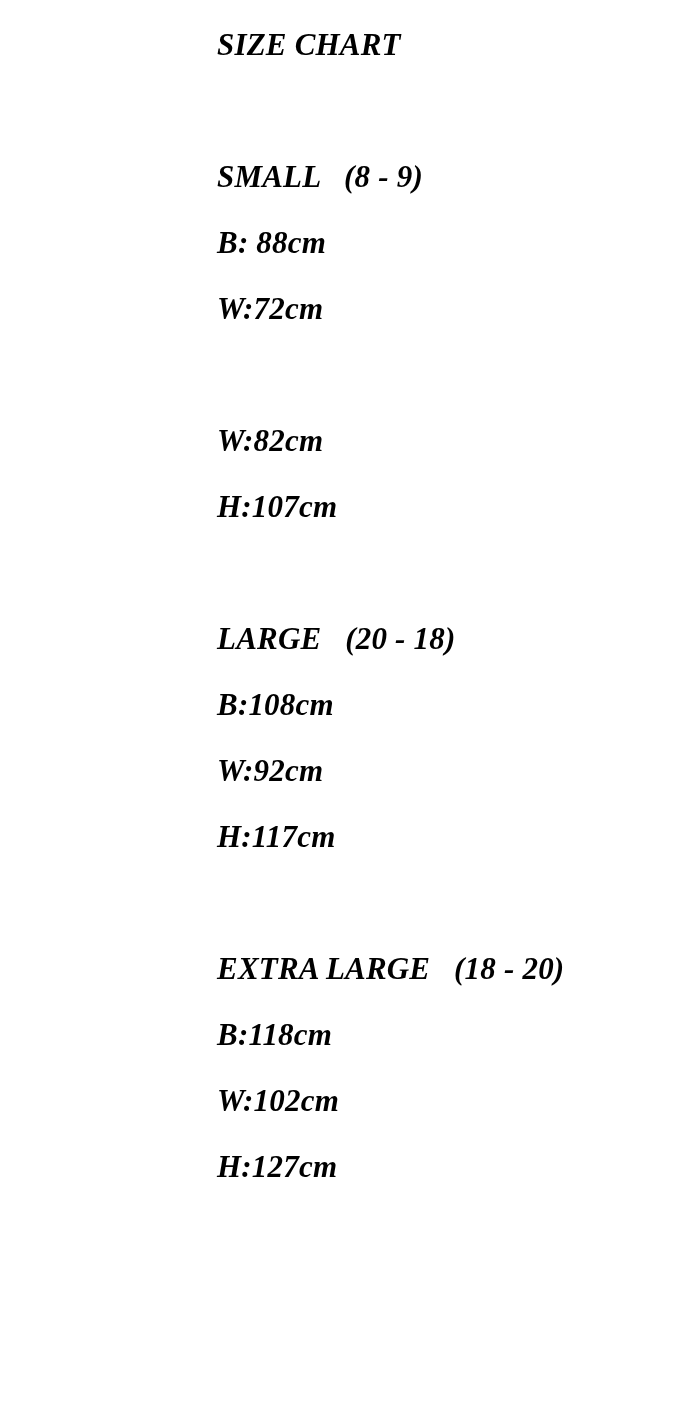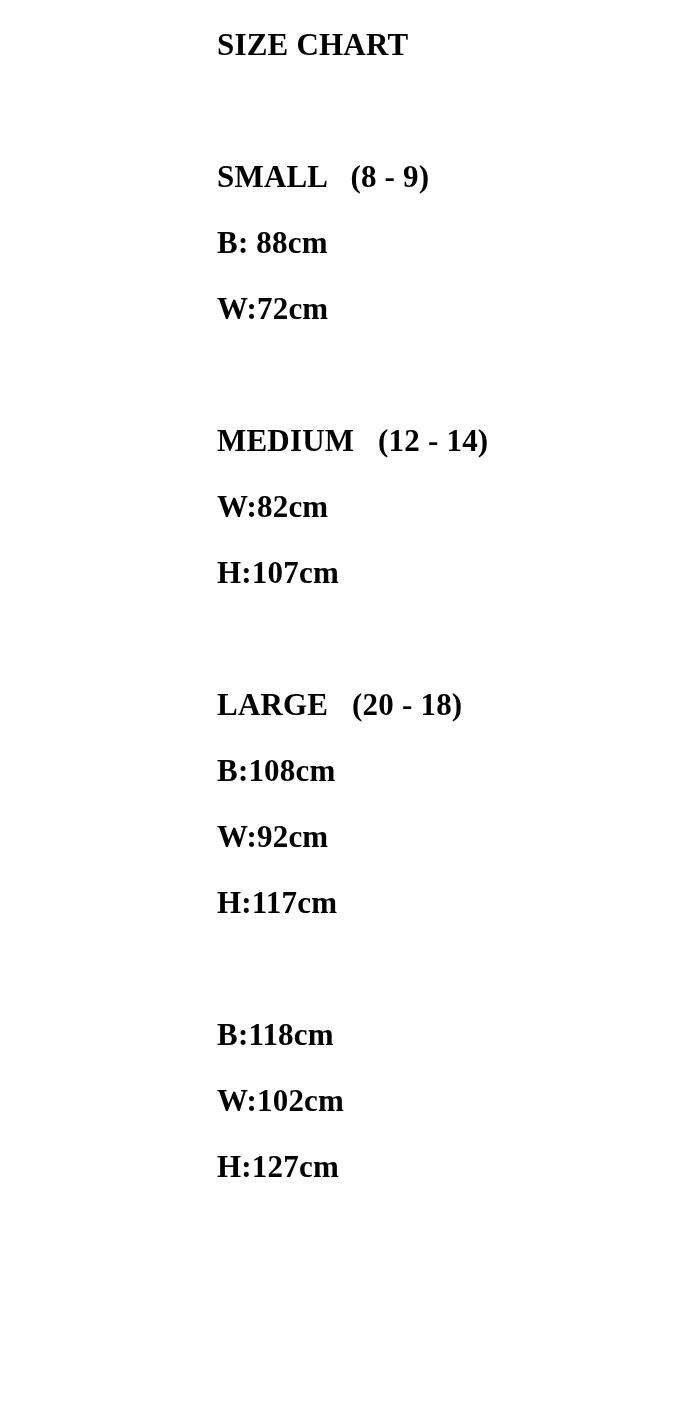--- a/index.html
+++ b/index.html
@@ -9,20 +9,21 @@
   }
   body {
     width: 684px;
     height: 1421px;
     overflow: hidden;
     font-family: "Liberation Serif", "DejaVu Serif", serif;
     color: #000000;
   }
   .doc {
     padding: 12px 0 0 217px;
+    font-style: italic;
   }
   .line {
     height: 66px;
     line-height: 66px;
     font-size: 31px;
     font-weight: bold;
     white-space: pre;
     letter-spacing: 0.2px;
   }
   .spacer {
@@ -40,35 +41,35 @@
 
   <section>
     <div class="line">SMALL   (8 - 9)</div>
     <div class="line">B: 88cm</div>
     <div class="line">W:72cm</div>
   </section>
 
   <div class="spacer"></div>
 
   <section>
-    <div class="line">MEDIUM   (12 - 14)</div>
     <div class="line">W:82cm</div>
     <div class="line">H:107cm</div>
   </section>
 
   <div class="spacer"></div>
 
   <section>
     <div class="line">LARGE   (20 - 18)</div>
     <div class="line">B:108cm</div>
     <div class="line">W:92cm</div>
     <div class="line">H:117cm</div>
   </section>
 
   <div class="spacer"></div>
 
   <section>
+    <div class="line">EXTRA LARGE   (18 - 20)</div>
     <div class="line">B:118cm</div>
     <div class="line">W:102cm</div>
     <div class="line">H:127cm</div>
   </section>
 
 </div>
 
 </body></html>

